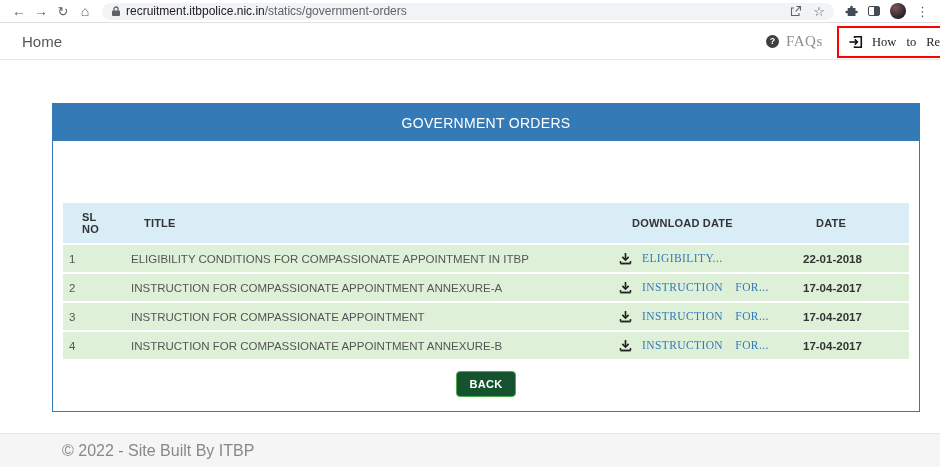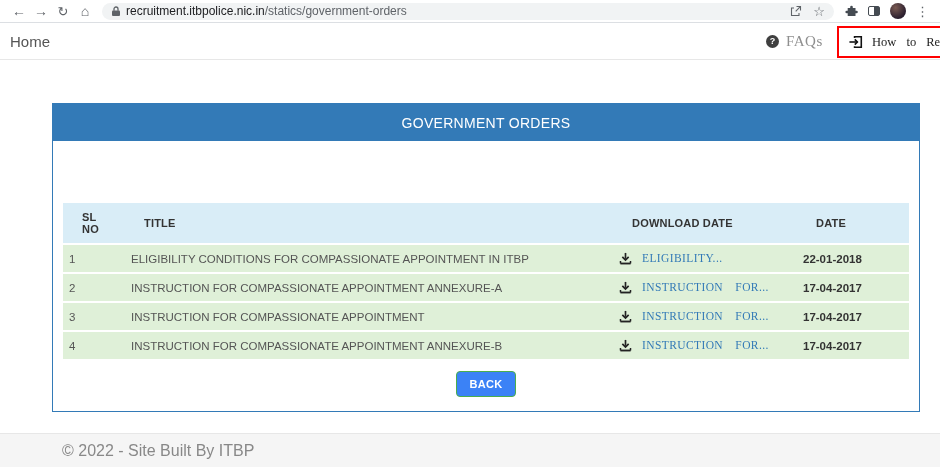--- a/index.html
+++ b/index.html
@@ -31,21 +31,21 @@
   .star-ic { font-size:13px; line-height:1; }
   .chrome-right { display:flex; align-items:center; margin-left:11px; gap:10px; }
   .panel-ic { width:12px; height:10px; border:1.5px solid #454b52; border-radius:2px; position:relative; }
   .panel-ic::after { content:""; position:absolute; top:0; right:0; bottom:0; width:5px; background:#454b52; }
   .avatar { width:16px; height:16px; border-radius:50%;
     background:radial-gradient(circle at 35% 30%, #7a5a52, #2a1e2e 70%); }
   .dots { color:#5f6368; font-size:13px; line-height:1; }
 
   
   .site-header { height:37px; background:#fff; border-bottom:1px solid #e7e7e7; position:relative; }
-  .brand { position:absolute; left:10px; top:50%; transform:translateY(-50%);
+  .brand { position:absolute; left:22px; top:50%; transform:translateY(-50%);
     font-size:15px; color:#555; cursor:pointer; }
   .faq-group { position:absolute; left:766px; top:0; height:100%;
     display:flex; align-items:center; gap:7px; cursor:pointer; }
   .qmark { width:13px; height:13px; border-radius:50%; background:#3f3f3f; color:#fff;
     font-size:9px; font-weight:bold; display:flex; align-items:center; justify-content:center; }
   .faq-label { font-family:"Liberation Serif", serif; font-size:15px; color:#8f8f8f; letter-spacing:.5px; }
   .register-box { position:absolute; left:837px; right:-4px; top:3px; height:32px;
     border:2px solid #ff0000; background:#fff; display:flex; align-items:center;
     padding-left:9px; gap:9px; cursor:pointer; }
   .register-label { font-family:"Liberation Serif", serif; font-size:12.5px; color:#1c1c1c;
@@ -64,21 +64,21 @@
     font-weight:bold; letter-spacing:.2px; }
   tbody tr { background:#dff0d8; border-top:2px solid #fff; }
   td { font-size:11.5px; color:#555; padding:7px 6px; overflow:hidden; white-space:nowrap; }
   td.date { color:#333; font-weight:bold; }
   .filecell { display:flex; align-items:flex-start; gap:10px; }
   .dl-ic { display:flex; align-items:center; cursor:pointer; }
   .file-link { font-family:"Liberation Serif", serif; color:#337ab7; font-size:11.5px;
     word-spacing:9px; letter-spacing:.4px; text-decoration:none; cursor:pointer; white-space:nowrap; }
 
   .btn-row { text-align:center; margin-top:12px; }
-  .back-btn { background:#3b82f6; border:1px solid #4cae4c; color:#fff; font-size:11px;
+  .back-btn { background:#14532d; border:1px solid #4cae4c; color:#fff; font-size:11px;
     font-weight:bold; padding:6px 13px; border-radius:4px; letter-spacing:.3px;
     font-family:"Liberation Sans", sans-serif; cursor:pointer; }
 
   
   .footer { position:absolute; left:0; right:0; bottom:0; height:34px; background:#f5f5f5;
     border-top:1px solid #e7e7e7; line-height:33px; padding-left:62px;
     font-size:16px; color:#888; }
 </style>
 </head>
 <body>

